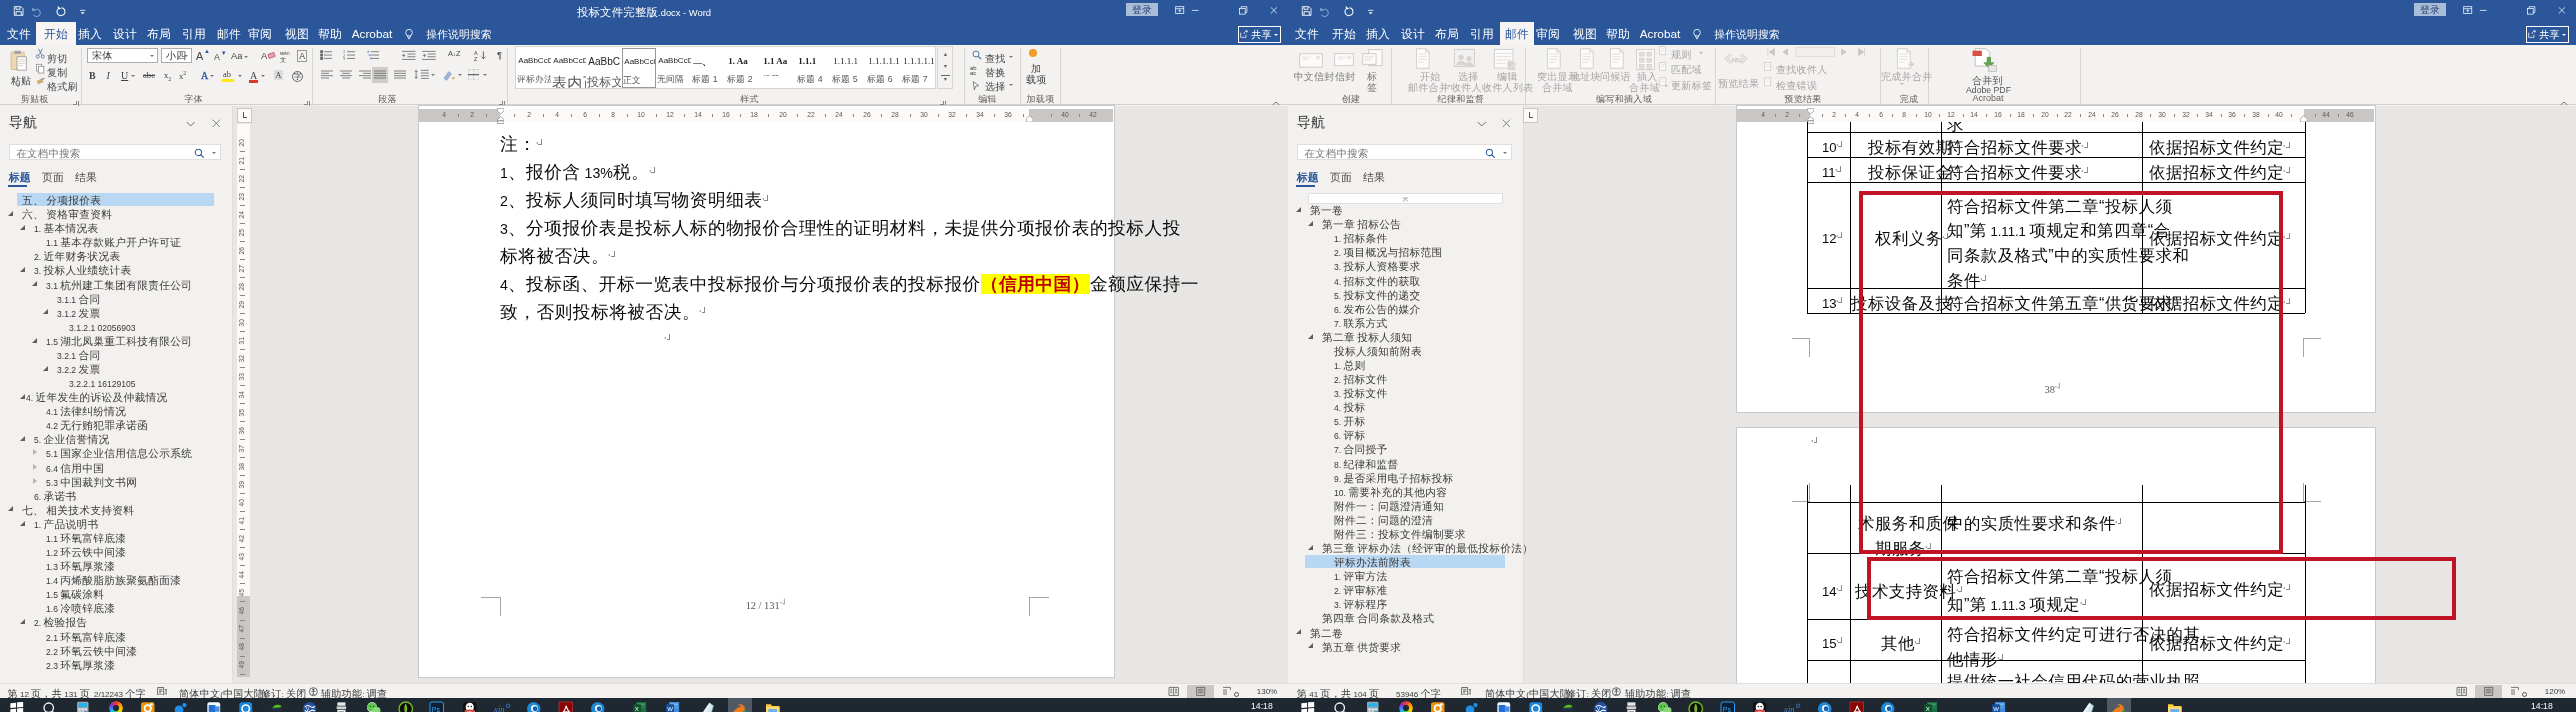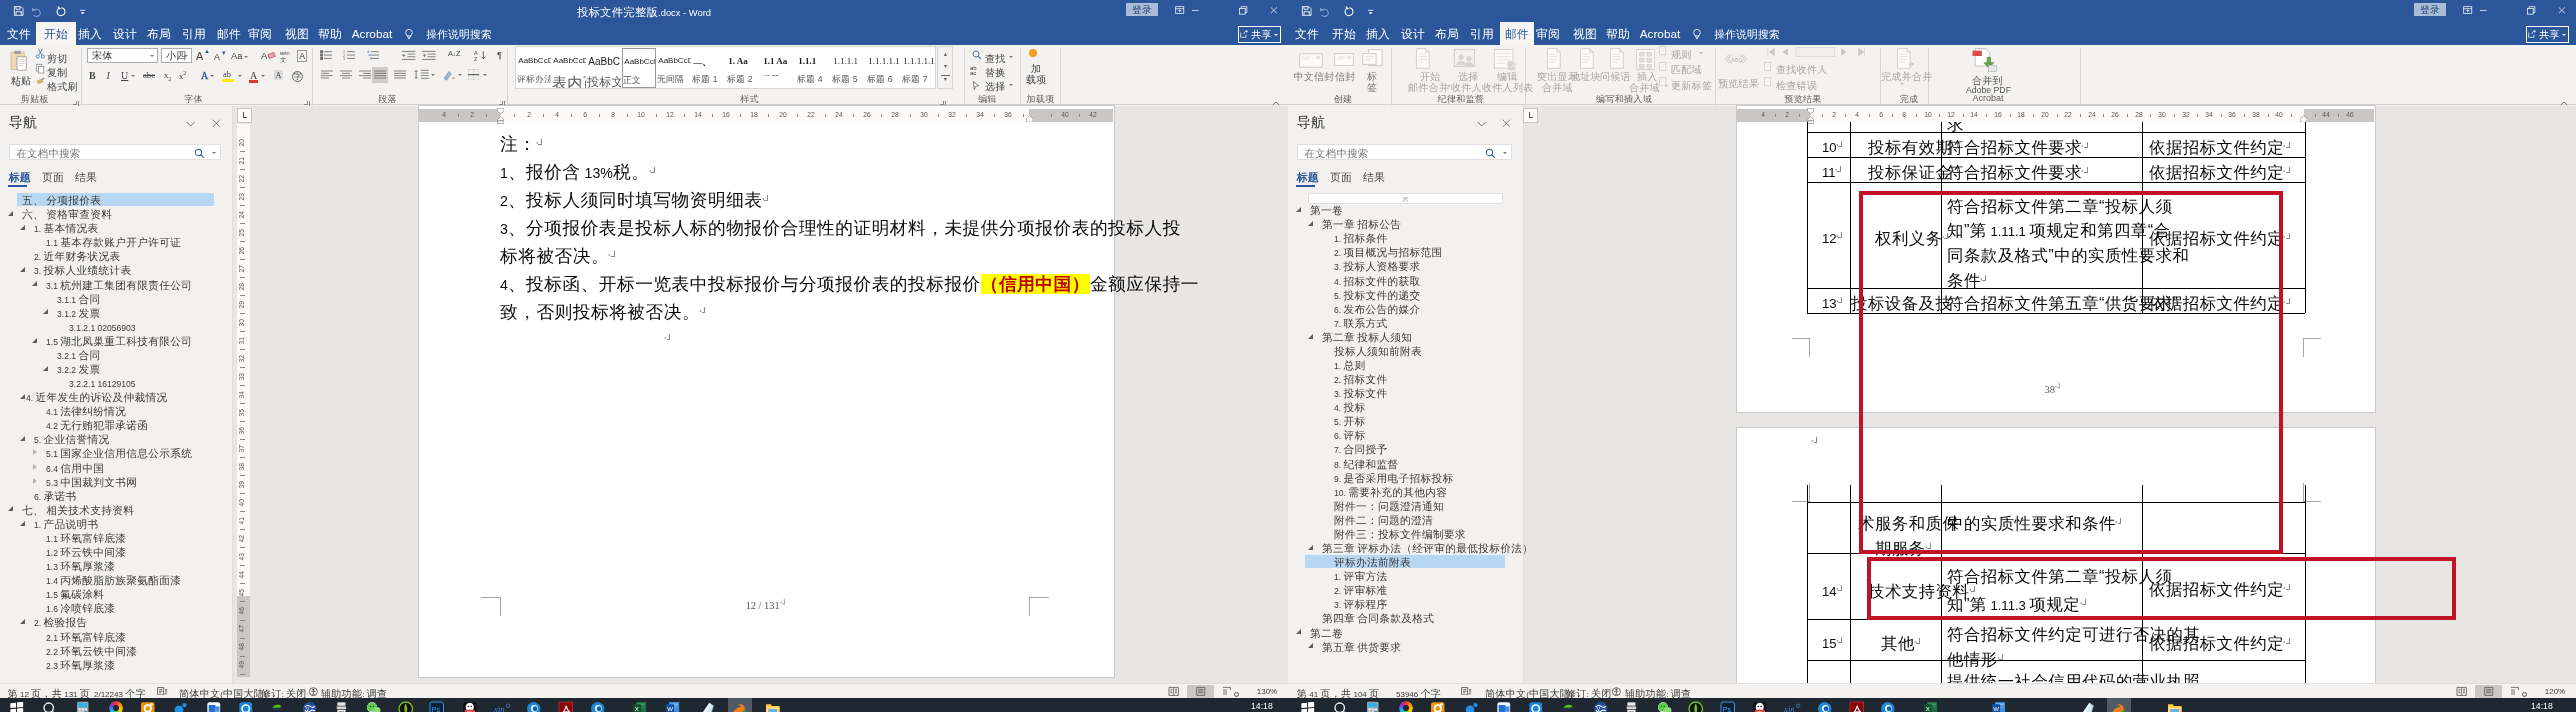--- a/index.html
+++ b/index.html
@@ -651,21 +651,21 @@
           </g>
         </svg><span class="cj" style="margin-left:2px">共享</span><span class="da2" style="margin-left:2px;border-top-color:#fff"></span></div>
     </div>
 <div class="ribbon">
       <div class="gsep" style="left:103px"></div>
       <div class="gsep" style="left:237px"></div>
       <div class="gsep" style="left:427px"></div>
       <div class="gsep" style="left:592px"></div>
       <div class="gsep" style="left:640px"></div>
       <div class="gsep" style="left:792px"></div>
-      <div class="glab" style="left:8px;width:94px;">创建</div>
+      <div class="glab" style="left:16px;width:94px;">创建</div>
       <div class="glab" style="left:126px;width:94px;">纪律和监督</div>
       <div class="glab" style="left:289px;width:94px;">编写和插入域</div>
       <div class="glab" style="left:468px;width:94px;">预览结果</div>
       <div class="glab" style="left:574px;width:94px;">完成</div>
       <div class="glab" style="left:653px;width:94px;letter-spacing:0">Acrobat</div>
       <svg class="ab" style="left:10.8px;top:8px" width="24" height="15" viewBox="0 0 36 22">
         <rect x="1" y="1" width="34" height="20" fill="#fcfbfa" stroke="#c5c3c1" stroke-width="1.2"></rect>
         <path d="M5 6 h12 M5 9 h8" stroke="#d8d6d4" stroke-width="1"></path>
         <rect x="26" y="4" width="6" height="5" fill="#e8e6e4"></rect>
       </svg>
@@ -987,21 +987,21 @@
     <div class="tline" style="left:519px;top:660px;width:498px;height:0.7px"></div>
     <div class="tline" style="left:519px;top:485px;width:0.7px;height:198px"></div>
     <div class="tline" style="left:562px;top:485px;width:0.7px;height:198px"></div>
     <div class="tline" style="left:653px;top:485px;width:0.7px;height:198px"></div>
     <div class="tline" style="left:854px;top:485px;width:0.7px;height:198px"></div>
     <div class="tline" style="left:1017px;top:485px;width:0.7px;height:198px"></div>
     <div class="dtx2 cj" style="left:570px;top:513px">术服务和质保</div>
     <div class="dtx2 cj" style="left:587px;top:538px">期服务<span class="pc"></span></div>
     <div class="dtx2 cj" style="left:659px;top:513px">中的实质性要求和条件<span class="pc"></span></div>
     <div class="dtx2 cj" style="left:534px;top:581px"><span class="lt">14</span><span class="pc"></span></div>
-    <div class="dtx2 cj" style="left:580px;top:581px">技术支持资料<span class="pc"></span></div>
+    <div class="dtx2 cj" style="left:567px;top:581px">技术支持资料<span class="pc"></span></div>
     <div class="dtx2 cj" style="left:659px;top:566px">符合招标文件第二章“投标人须</div>
     <div class="dtx2 cj" style="left:659px;top:594px">知”第<span class="lt"> 1.11.3 </span>项规定<span class="pc"></span></div>
     <div class="dtx2 cj" style="left:861px;top:579px">依据招标文件约定<span class="pc"></span></div>
     <div class="dtx2 cj" style="left:534px;top:633px"><span class="lt">15</span><span class="pc"></span></div>
     <div class="dtx2 cj" style="left:593px;top:633px">其他<span class="pc"></span></div>
     <div class="dtx2 cj" style="left:659px;top:624px">符合招标文件约定可进行否决的其</div>
     <div class="dtx2 cj" style="left:659px;top:649px">他情形<span class="pc"></span></div>
     <div class="dtx2 cj" style="left:861px;top:633px">依据招标文件约定<span class="pc"></span></div>
     <div class="dtx2 cj" style="left:659px;top:671px">提供统一社会信用代码的营业执照</div>
     <div class="redrect" style="left:571px;top:191px;width:424px;height:363px"></div>

